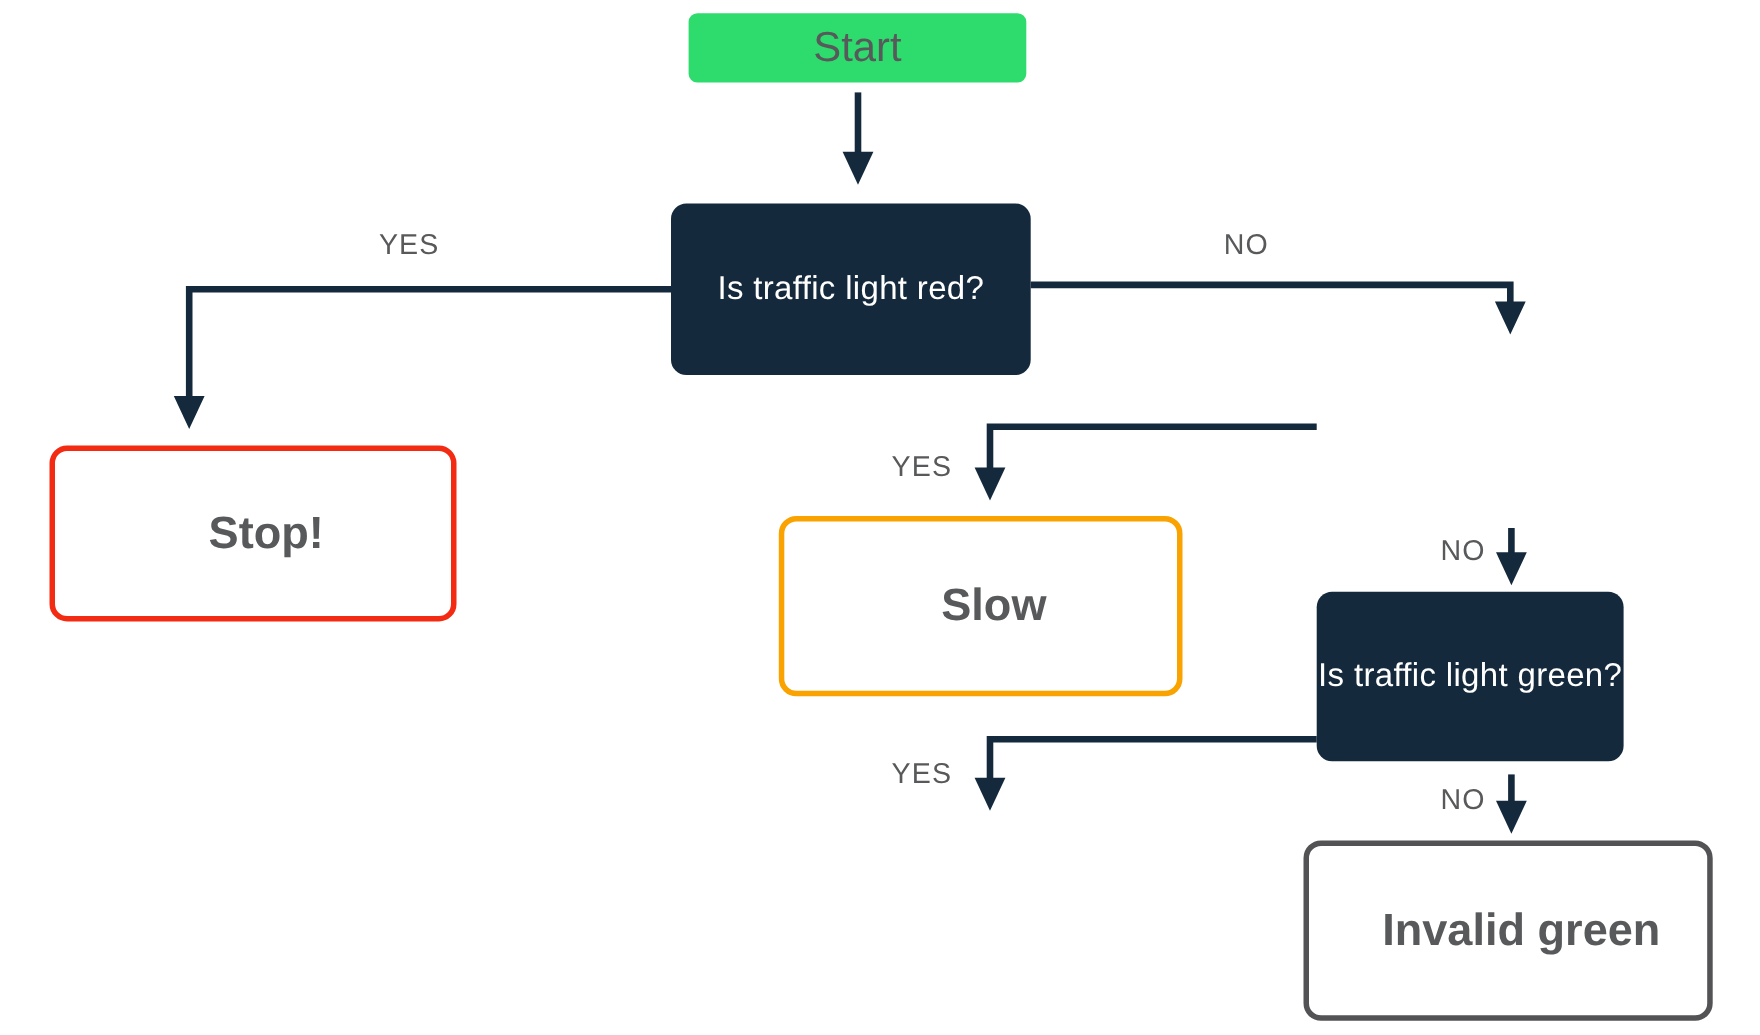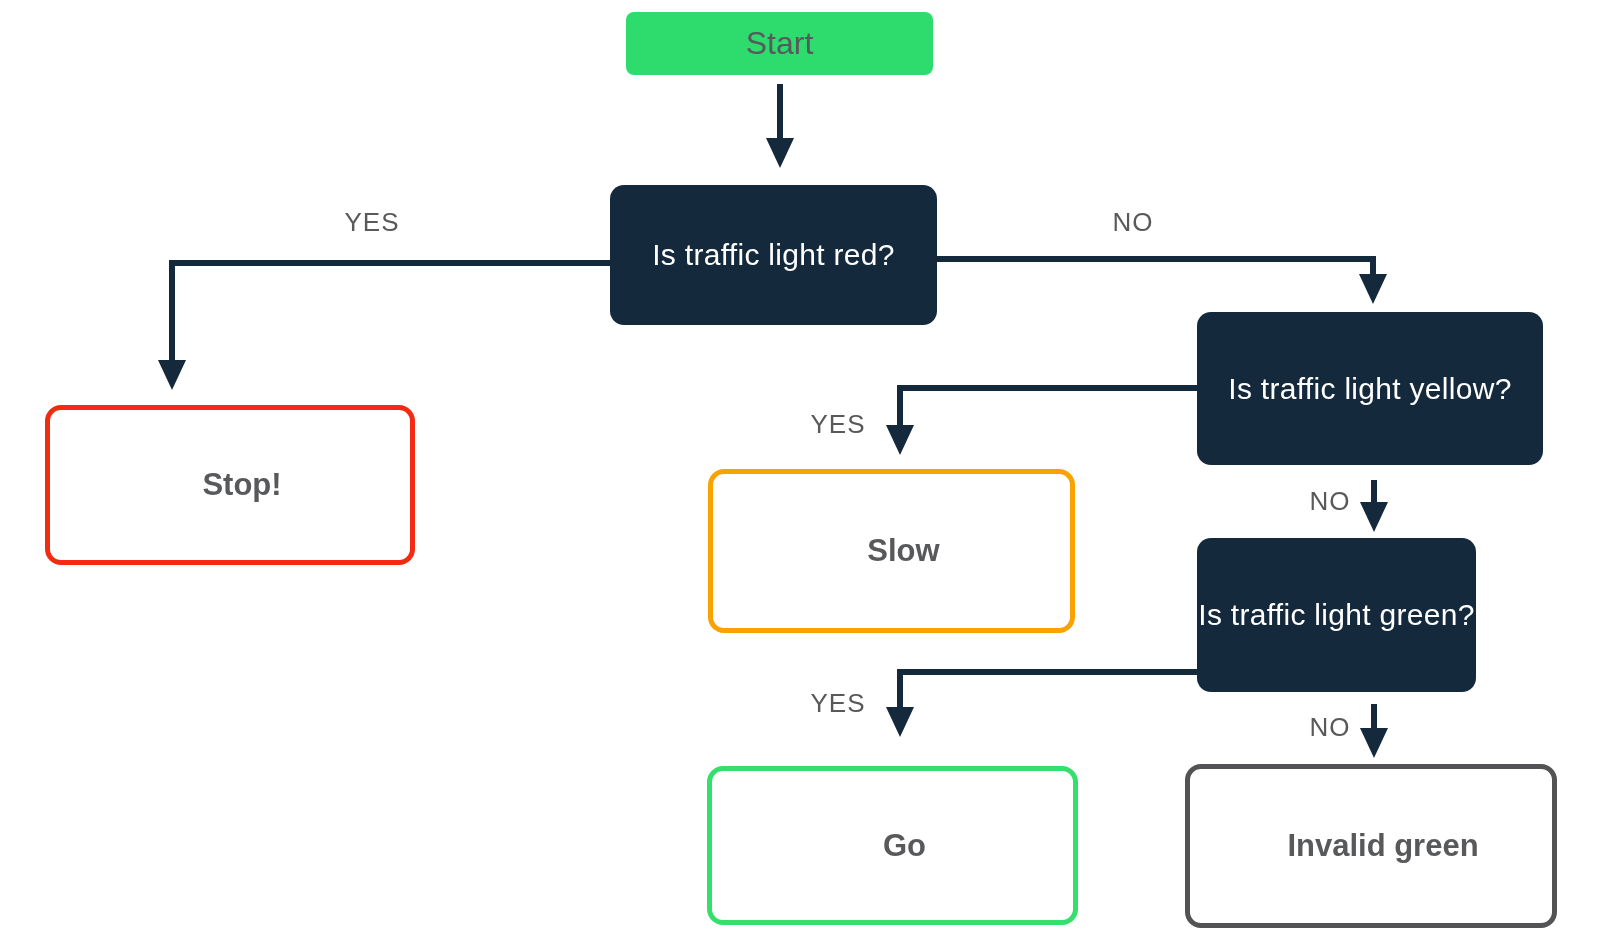--- a/index.html
+++ b/index.html
@@ -53,41 +53,41 @@
     text-align: center;
   }
   .node .node-label {
     display: block;
     line-height: 1.2;
   }
   .start-node {
     background: var(--start-fill);
     border-radius: 8px;
     color: var(--muted-text);
-    font-size: 32px;
+    font-size: 38px;
   }
   .decision-node {
     background: var(--node-fill);
     border-radius: 14px;
     color: var(--node-text);
     font-size: 30px;
     letter-spacing: 0.3px;
   }
   .result-node {
     background: var(--canvas-bg);
     border-radius: 16px;
     border: 5px solid #000;
     color: var(--muted-text);
-    font-size: 31px;
+    font-size: 41px;
     font-weight: bold;
     padding-left: 24px;
   }
   
   #node-start    { left: 626px; top: 12px;  width: 307px; height: 63px; }
-  #node-q-red    { left: 610px; top: 185px; width: 327px; height: 140px; }
+  #node-q-red    { left: 610px; top: 185px; width: 327px; height: 156px; }
   #node-q-yellow { left: 1197px; top: 312px; width: 346px; height: 153px; }
   #node-q-green  { left: 1197px; top: 538px; width: 279px; height: 154px; }
   #node-stop     { left: 45px;  top: 405px; width: 370px; height: 160px; border-color: var(--stop-border); }
   #node-slow     { left: 708px; top: 469px; width: 367px; height: 164px; border-color: var(--slow-border); text-align: center; }
   #node-go       { left: 707px; top: 766px; width: 371px; height: 159px; border-color: var(--go-border); }
   #node-invalid  { left: 1185px; top: 764px; width: 372px; height: 164px; border-color: var(--invalid-border); }
   .edge-label {
     position: absolute;
     transform: translate(-50%, -50%);
     color: var(--muted-text);
@@ -146,39 +146,33 @@
   </svg>
 
   <div class="node start-node" id="node-start">
     <span class="node-label">Start</span>
   </div>
 
   <div class="node decision-node" id="node-q-red">
     <span class="node-label">Is traffic light red?</span>
   </div>
 
-  <div class="node decision-node" id="node-q-yellow">
-    <span class="node-label">Is traffic light yellow?</span>
-  </div>
 
   <div class="node decision-node" id="node-q-green">
     <span class="node-label">Is traffic light green?</span>
   </div>
 
   <div class="node result-node" id="node-stop">
     <span class="node-label">Stop!</span>
   </div>
 
   <div class="node result-node" id="node-slow">
     <span class="node-label">Slow</span>
   </div>
 
-  <div class="node result-node" id="node-go">
-    <span class="node-label">Go</span>
-  </div>
 
   <div class="node result-node" id="node-invalid">
     <span class="node-label">Invalid green</span>
   </div>
 
   <span class="edge-label" id="lbl-red-yes">YES</span>
   <span class="edge-label" id="lbl-red-no">NO</span>
   <span class="edge-label" id="lbl-yellow-yes">YES</span>
   <span class="edge-label" id="lbl-yellow-no">NO</span>
   <span class="edge-label" id="lbl-green-yes">YES</span>

